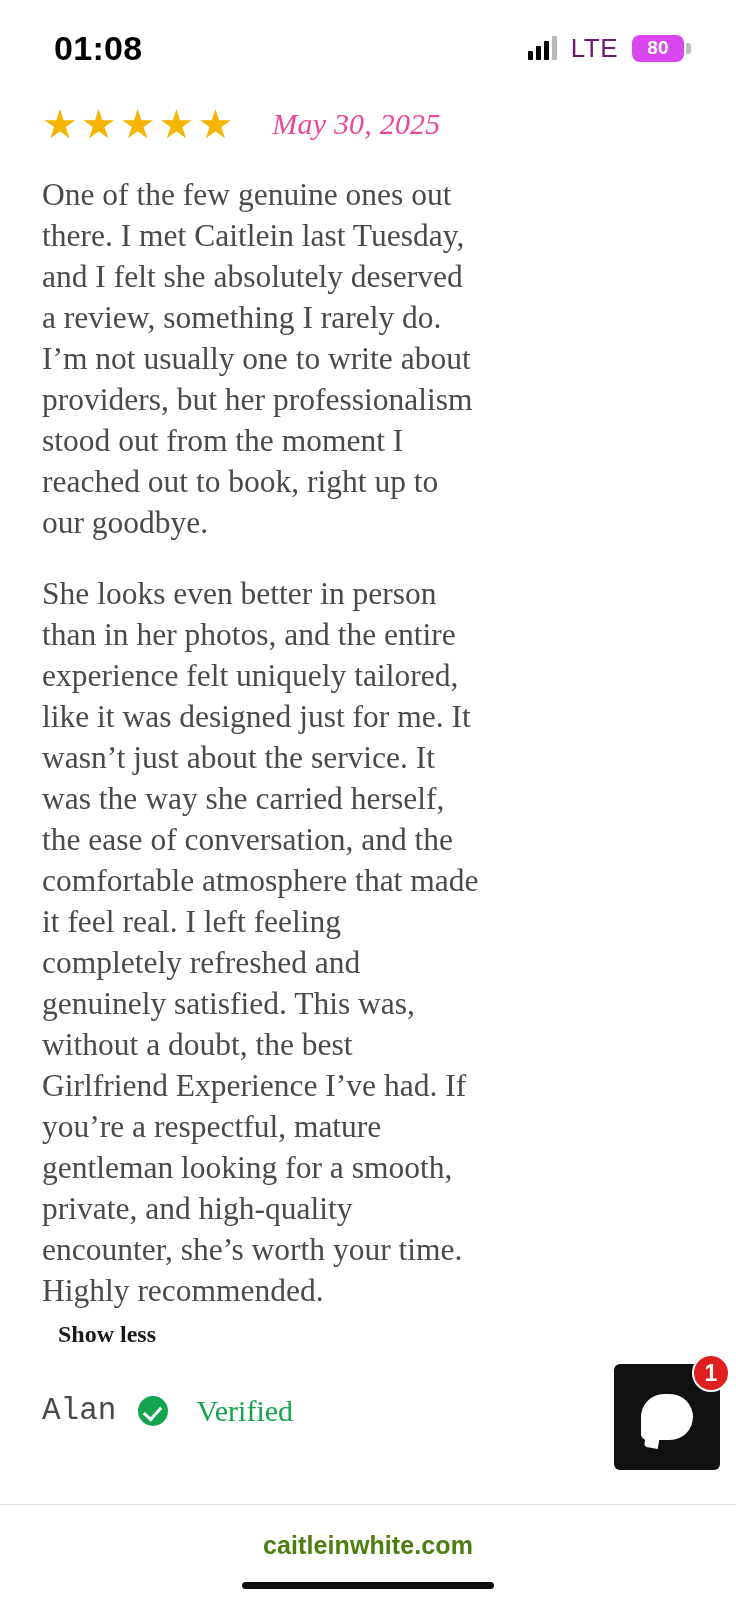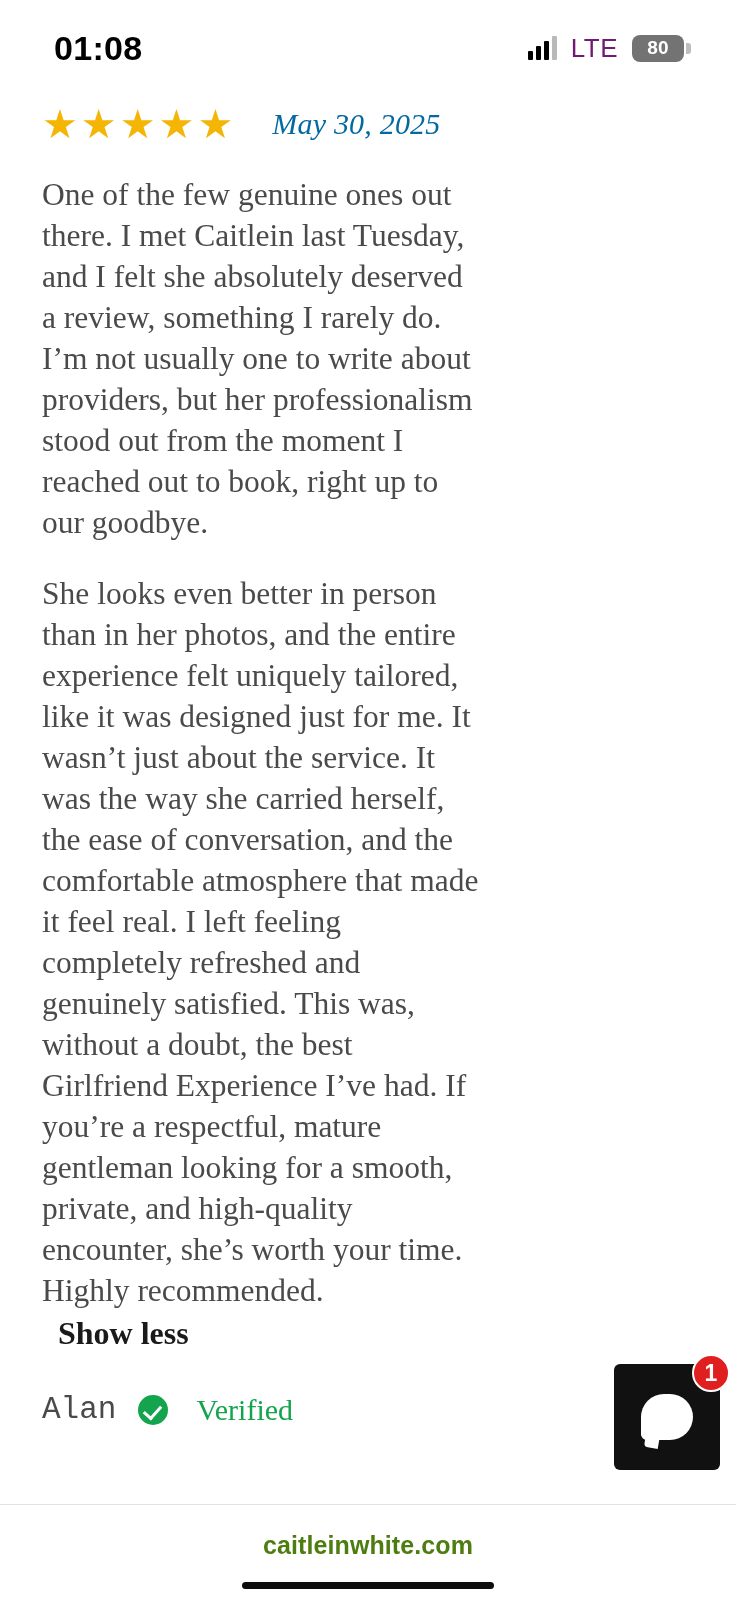--- a/index.html
+++ b/index.html
@@ -58,21 +58,21 @@
   .lte {
     font-size: 26px;
     font-weight: 500;
     color: #701a75;
     letter-spacing: 0.5px;
   }
   .battery {
     position: relative;
     width: 52px;
     height: 27px;
-    background: #737373;
+    background: #d946ef;
     border-radius: 8px;
     display: flex;
     align-items: center;
     justify-content: center;
   }
   .battery span {
     color: #fff;
     font-size: 19px;
     font-weight: 700;
     letter-spacing: 0.2px;
@@ -105,38 +105,38 @@
     font-size: 40px;
     color: #f5b505;
     letter-spacing: 3px;
     line-height: 1;
     white-space: nowrap;
   }
   .review-date {
     font-family: "Liberation Serif", serif;
     font-style: italic;
     font-size: 30px;
-    color: #0369a1;
+    color: #ec4899;
     letter-spacing: 0.2px;
   }
   .review-body {
     margin-top: 30px;
     font-family: "Liberation Serif", serif;
     font-size: 31.5px;
     line-height: 41px;
     color: #4a4a4a;
     max-width: 440px;
   }
   .review-body p + p { margin-top: 30px; }
   .show-less {
     display: inline-block;
     margin-top: 2px;
     margin-left: 16px;
     font-family: "Liberation Serif", serif;
-    font-size: 32px;
+    font-size: 24px;
     font-weight: 700;
     color: #1a1a1a;
     cursor: pointer;
   }
   .reviewer-row {
     display: flex;
     align-items: center;
     gap: 22px;
     margin-top: 38px;
   }

